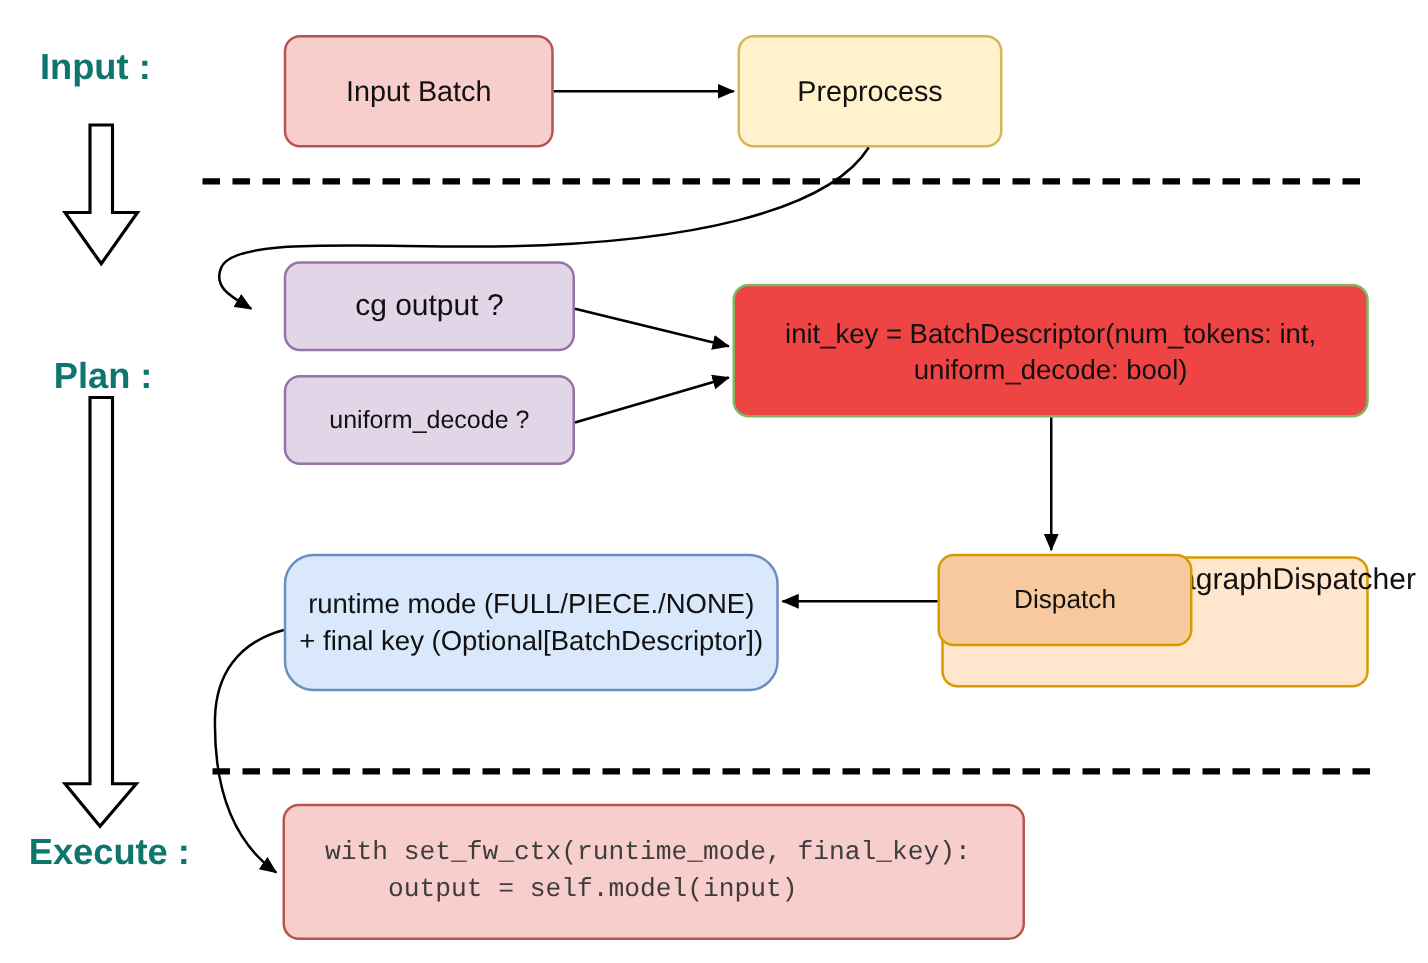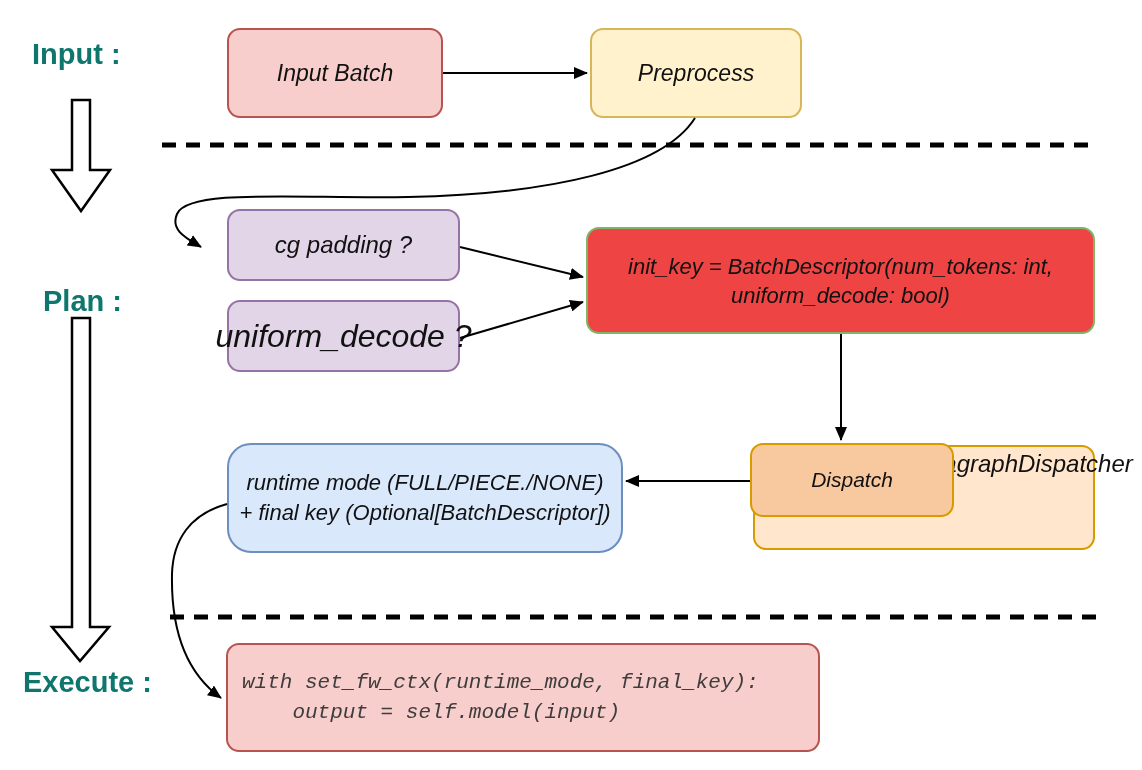--- a/index.html
+++ b/index.html
@@ -3,44 +3,44 @@
 <meta charset="utf-8">
 <style>
   html, body { margin: 0; padding: 0; background: #ffffff; }
   body { width: 1142px; height: 770px; position: relative; overflow: hidden;
          font-family: "Liberation Sans", "DejaVu Sans", sans-serif; color: #111; }
 
   .stage { position: absolute; font-weight: 700; font-size: 29px; color: #0f766e; white-space: nowrap; }
 
   .node { position: absolute; box-sizing: border-box; border-radius: 13px; border: 2px solid #000000;
           display: flex; flex-direction: column; align-items: center; justify-content: center;
-          text-align: center; font-style: italic; }
+          text-align: center; }
   .node span, .node div { white-space: nowrap; }
 
   .pink    { background: #f8cecc; border-color: #b85450; }
   .yellow  { background: #fff2cc; border-color: #d6b656; }
   .purple  { background: #e1d5e7; border-color: #9673a6; }
   .green   { background: #ef4444; border-color: #82b366; align-items: center; }
   .blue    { background: #dae8fc; border-color: #6c8ebf; }
   .orange-outer { background: #ffe6cc; border-color: #d79b00; }
   .orange-inner { background: #f8c99e; border-color: #d79b00; }
 
   #node-input-batch    { left: 227px; top: 28px;  width: 216px; height: 90px;  font-size: 23px; }
   #node-preprocess     { left: 590px; top: 28px;  width: 212px; height: 90px;  font-size: 23px; }
   #node-cg-padding     { left: 227px; top: 209px; width: 233px; height: 72px;  font-size: 24px; }
-  #node-uniform-decode { left: 227px; top: 300px; width: 233px; height: 72px;  font-size: 32px; }
+  #node-uniform-decode { left: 227px; top: 300px; width: 233px; height: 72px;  font-size: 20px; }
   #node-init-key       { left: 586px; top: 227px; width: 509px; height: 107px; font-size: 22px; line-height: 29px; }
   #node-cudagraph      { left: 753px; top: 445px; width: 342px; height: 105px; }
   #cudagraph-label     { position: absolute; left: 180px; top: 0; width: 162px; height: 105px;
                          display: flex; flex-direction: row; justify-content: center;
                          font-size: 24px; line-height: 34px; }
   #node-dispatch       { left: 750px; top: 443px; width: 204px; height: 74px;  font-size: 21px; }
   #node-runtime-key    { left: 227px; top: 443px; width: 396px; height: 110px; font-size: 22px; line-height: 30px; border-radius: 24px; }
   #node-execute-code   { left: 226px; top: 643px; width: 594px; height: 109px;
-                         align-items: flex-start; padding-left: 14px; text-align: left;
+                         align-items: flex-start; padding-left: 32px; text-align: left;
                          font-family: "Liberation Mono", "DejaVu Sans Mono", monospace;
                          font-size: 21px; line-height: 30px; color: #3d3d3d; }
   #node-execute-code div { white-space: pre; }
 
   #connector-layer { position: absolute; left: 0; top: 0; width: 1142px; height: 770px; pointer-events: none; }
 </style>
 </head>
 <body>
 
 <div class="stage" style="left:32px; top:38px;">Input :</div>
@@ -49,21 +49,21 @@
 
 <div class="node pink" id="node-input-batch">
   <span>Input Batch</span>
 </div>
 
 <div class="node yellow" id="node-preprocess">
   <span>Preprocess</span>
 </div>
 
 <div class="node purple" id="node-cg-padding">
-  <span>cg padding ?</span>
+  <span>cg output ?</span>
 </div>
 
 <div class="node purple" id="node-uniform-decode">
   <span>uniform_decode ?</span>
 </div>
 
 <div class="node green" id="node-init-key">
   <div>init_key = BatchDescriptor(num_tokens: int,</div>
   <div>uniform_decode: bool)</div>
 </div>

